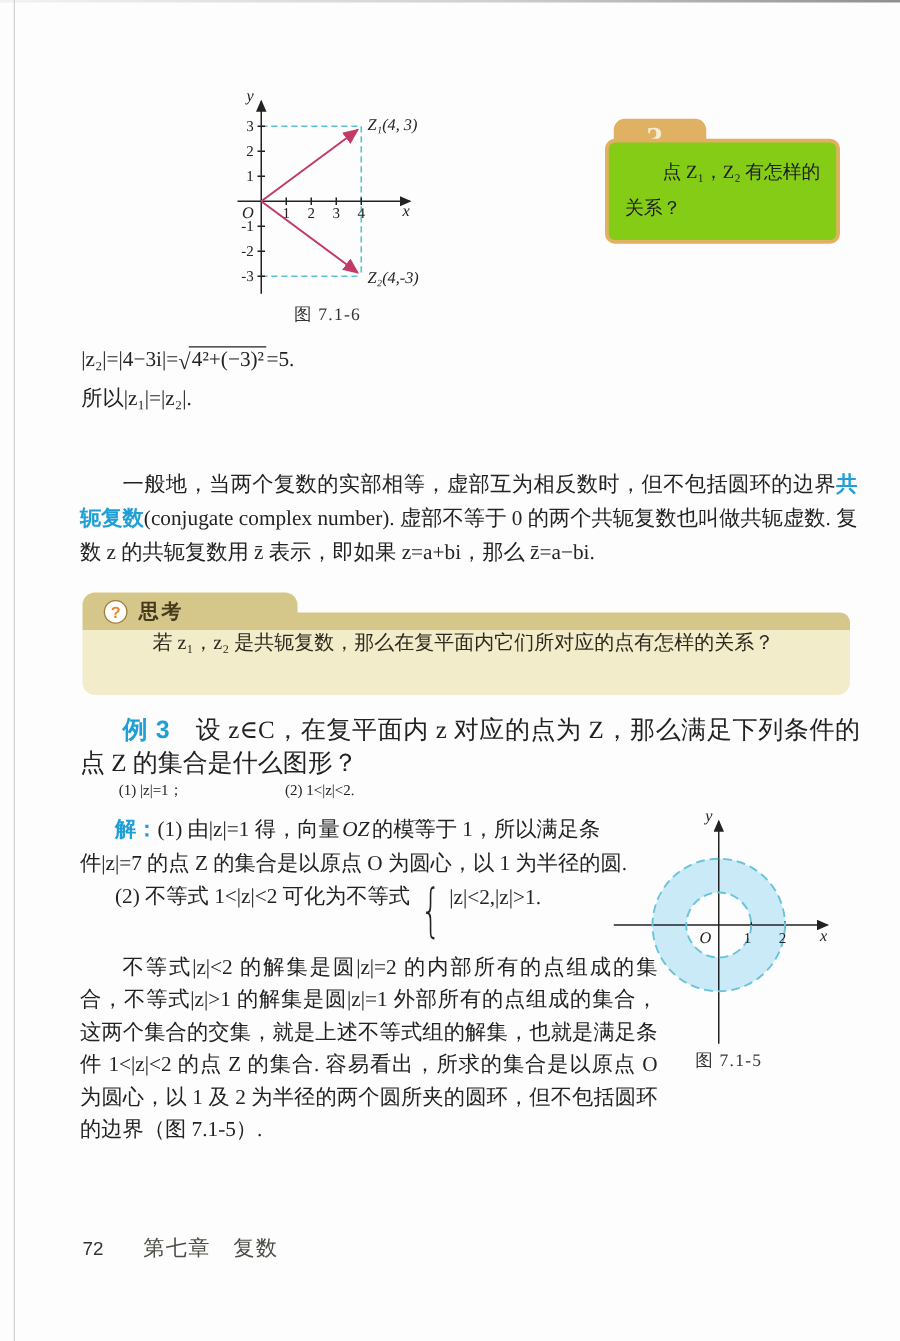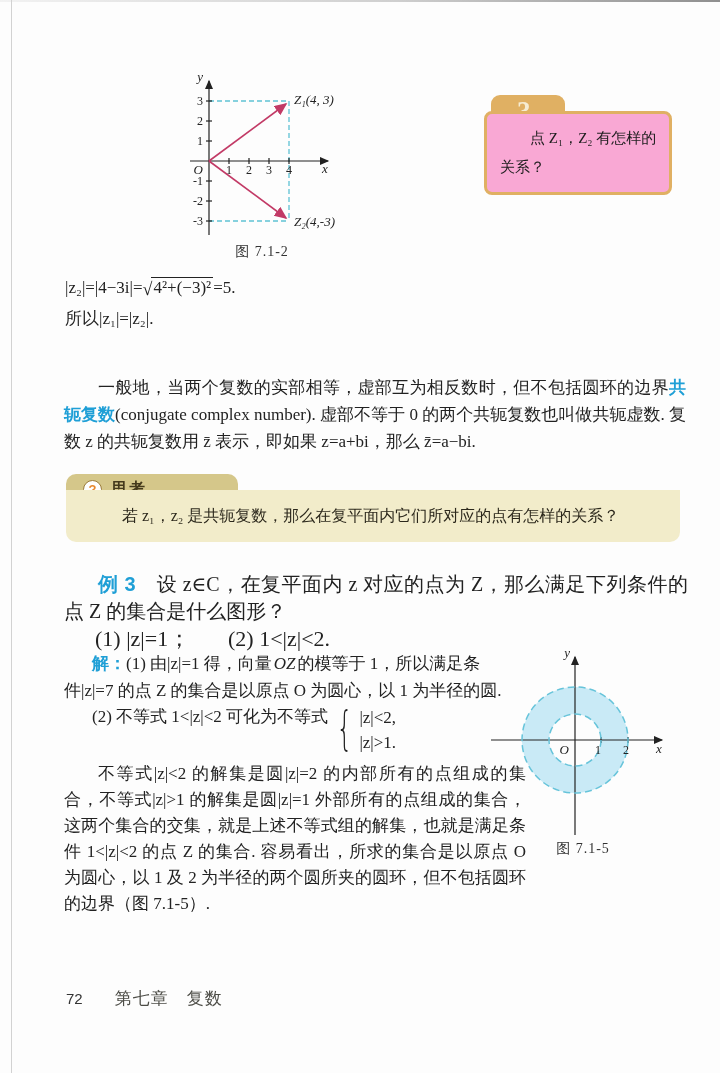--- a/index.html
+++ b/index.html
@@ -20,21 +20,21 @@
   .ax-lab{font-style:italic;font-size:13px;fill:#222;}
   .tick-lab{font-size:12px;fill:#222;}
   .pt-lab{font-style:italic;font-size:13px;fill:#222;}
 
   
   .note{position:absolute;left:484px;top:95px;width:194px;height:104px;}
   .note .tab{position:absolute;left:7px;top:0;width:74px;height:36px;background:#e0b063;
         border-radius:9px 9px 0 0;}
   .note .tab .q{position:absolute;left:26px;top:1px;color:#f6ecd2;font-weight:bold;
         font-size:27px;font-family:"Liberation Serif",serif;}
-  .note .bodybox{position:absolute;left:0;top:16px;width:188px;height:84px;background:#f9a8d4;
+  .note .bodybox{position:absolute;left:0;top:16px;width:188px;height:84px;background:#84cc16;
         border:3px solid #e0b063;border-radius:8px;box-sizing:border-box;
         padding:10px 10px 0 13px;font-size:15px;line-height:29px;color:#1d1d1d;}
   .note .l1{text-indent:2em;}
 
   
   .calc{position:absolute;left:65px;top:272px;width:420px;font-size:17px;line-height:31px;}
   .calc .ind{text-indent:30px;}
   .calc p{margin:0;}
   .rsign{display:inline-block;transform:translateY(2px);font-size:18px;margin-right:-1px;}
   .rdc{border-top:1.3px solid #222;padding:0 2px;white-space:nowrap;}
@@ -49,41 +49,41 @@
   .think .tab{position:absolute;left:0;top:0;width:172px;height:30px;background:#d5c78a;
         border-radius:10px 10px 0 0;display:flex;align-items:center;gap:9px;padding-left:17px;
         box-sizing:border-box;}
   .think .strip{position:absolute;left:160px;top:16px;right:0;height:14px;background:#d5c78a;
         border-radius:0 8px 0 0;}
   .think .qcirc{width:19px;height:19px;border-radius:50%;background:#fff;
         border:1.5px solid #9c7c3c;color:#e8872c;font:bold 13px/17px "Liberation Sans",sans-serif;
         text-align:center;box-sizing:border-box;}
   .think .ttl{font-family:"Liberation Sans",sans-serif;font-weight:bold;font-size:16px;
         color:#453a1c;letter-spacing:2px;}
-  .think .tbody{position:absolute;left:0;top:16px;right:0;height:52px;background:#f2ecca;
-        border-radius:0 0 10px 10px;display:flex;align-items:center;padding-left:56px;
+  .think .tbody{position:absolute;left:0;top:30px;right:0;height:52px;background:#f2ecca;
+        border-radius:0 0 10px 10px;display:flex;align-items:flex-start;padding-left:56px;
         box-sizing:border-box;font-size:16px;color:#2c281c;}
 
   
   .ex3-intro{position:absolute;left:64px;top:571px;width:624px;font-size:20px;
         line-height:27px;text-align:justify;text-indent:34px;margin:0;}
   .accent{color:#1f9fd6;font-family:"Liberation Sans",sans-serif;font-weight:bold;}
-  .ex3-cond{position:absolute;left:65px;top:624px;font-size:22px;margin:0;}
+  .ex3-cond{position:absolute;left:65px;top:624px;font-size:12px;margin:0;}
   .ex3-cond .c1{display:inline-block;margin-left:30px;width:133px;}
 
   .sol{position:absolute;left:64px;top:650px;width:462px;font-size:17px;}
   .sol p{margin:0;line-height:27px;}
   .sol .ind{text-indent:28px;}
   .vec{position:relative;font-style:italic;margin:0 2px;}
   .vec .arr{position:absolute;left:1px;top:-12px;font-size:11px;font-style:normal;
         transform:scaleX(1.8);transform-origin:left center;display:inline-block;}
   .sys-row{display:flex;align-items:flex-start;height:54px;padding-left:28px;margin:1px 0 2px 0;}
   .brace{font-family:"DejaVu Sans",sans-serif;font-size:46px;font-weight:200;
         transform:scaleX(0.55);line-height:1;margin:0 0 0 2px;color:#222;}
-  .sys-col{display:flex;flex-direction:column;line-height:25px;}
+  .sys-col{display:flex;flex-direction:row;line-height:25px;}
   .sol .s3{line-height:26px;text-align:justify;text-indent:34px;}
 
   
   .footer{position:absolute;left:66px;top:987px;display:flex;align-items:baseline;gap:32px;}
   .footer .pn{font-family:"Liberation Sans",sans-serif;font-size:15px;color:#333;}
   .footer .ch{font-family:"Liberation Sans",sans-serif;font-size:17px;color:#4c4c46;
         letter-spacing:1px;}
 </style>
 </head>
 <body>
@@ -137,21 +137,21 @@
     <text class="tick-lab" x="149" y="104" text-anchor="middle">4</text>
     <text class="tick-lab" x="63" y="35" text-anchor="end">3</text>
     <text class="tick-lab" x="63" y="55" text-anchor="end">2</text>
     <text class="tick-lab" x="63" y="75" text-anchor="end">1</text>
     <text class="tick-lab" x="63" y="115" text-anchor="end">-1</text>
     <text class="tick-lab" x="63" y="135" text-anchor="end">-2</text>
     <text class="tick-lab" x="63" y="155" text-anchor="end">-3</text>
     <text class="pt-lab" x="154" y="34">Z₁(4, 3)</text>
     <text class="pt-lab" x="154" y="156">Z₂(4,-3)</text>
   </svg>
-  <div class="fig714-cap">图 7.1-2</div>
+  <div class="fig714-cap">图 7.1-6</div>
 
   <div class="note">
     <div class="tab">
       <span class="q">?</span>
     </div>
     <div class="bodybox">
       <div class="l1">点 Z₁，Z₂ 有怎样的</div>
       <div class="l2">关系？</div>
     </div>
   </div>

